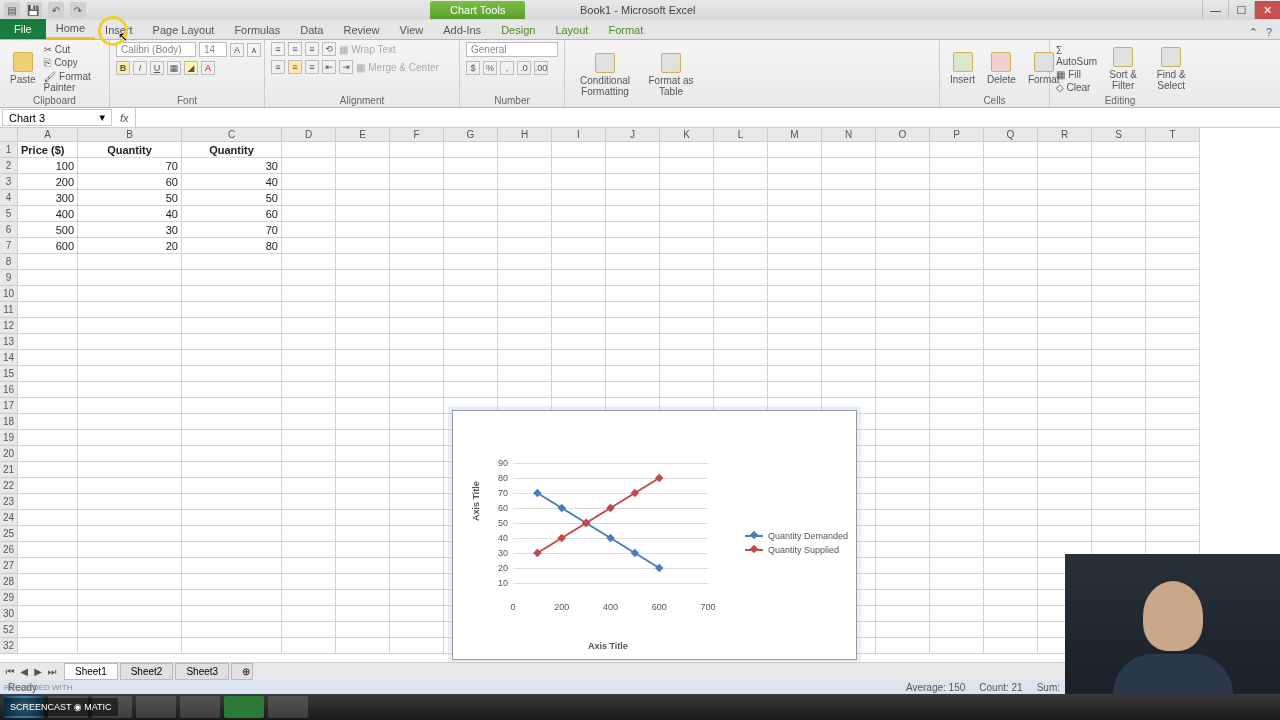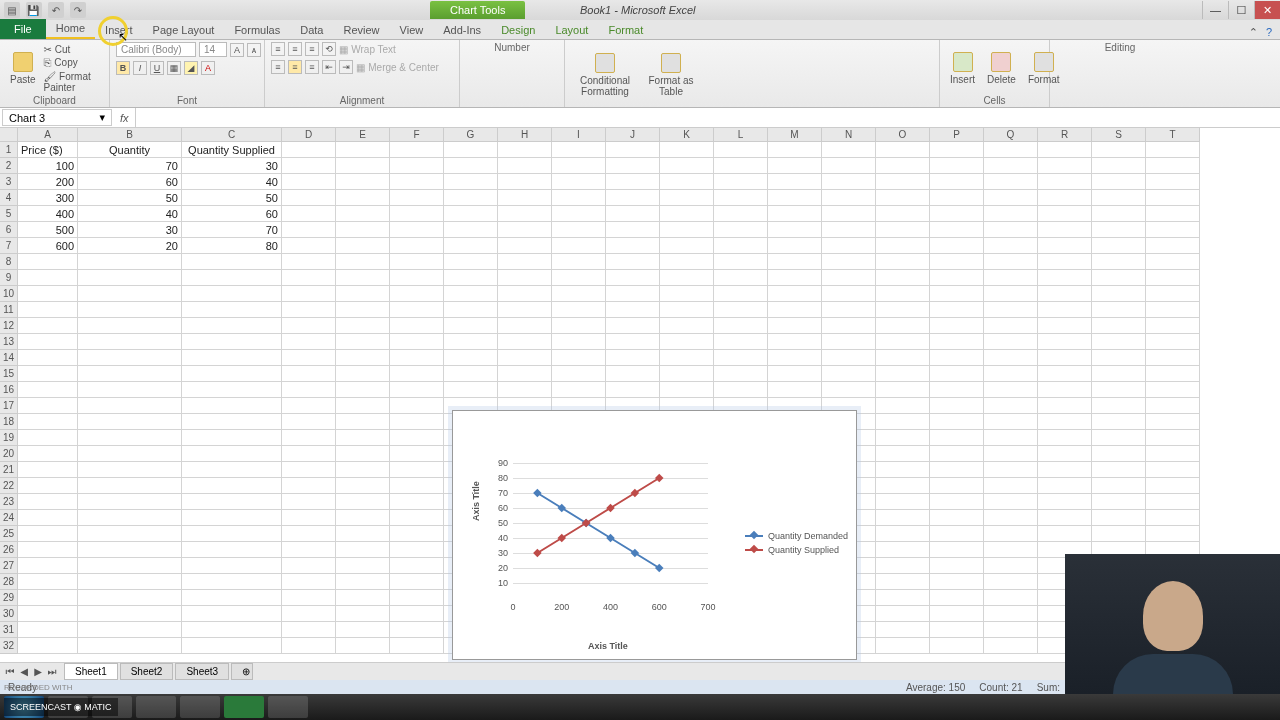--- a/index.html
+++ b/index.html
@@ -3,21 +3,21 @@
 <meta charset="utf-8">
 <style>
 * { margin: 0; padding: 0; box-sizing: border-box; font-family: "Segoe UI", Tahoma, sans-serif; }
 body { width: 1280px; height: 720px; background: #fff; overflow: hidden; position: relative; }
 
 
 .titlebar { height: 20px; background: linear-gradient(#e8e8e8,#d8d8d8); display: flex; align-items: center; font-size: 11px; position: relative; }
 .qat { display: flex; gap: 6px; padding-left: 4px; align-items: center; }
 .qat .ico { width: 16px; height: 16px; background: #d0d0d0; border-radius: 2px; display: flex; align-items: center; justify-content: center; font-size: 10px; color: #555; }
 .chart-tools { position: absolute; left: 430px; height: 18px; background: linear-gradient(#7ac142,#5a9e2f); color: #fff; padding: 0 20px; font-size: 11px; display: flex; align-items: center; border-radius: 2px 2px 0 0; }
-.book-title { position: absolute; left: 580px; font-size: 11px; color: #444; font-style: italic; }
+.book-title { position: absolute; left: 580px; font-size: 11px; color: #444; }
 .winbtns { position: absolute; right: 0; display: flex; }
 .winbtns div { width: 26px; height: 18px; display: flex; align-items: center; justify-content: center; font-size: 11px; color: #333; border-left: 1px solid #bbb; }
 .winbtns .close { background: #c75050; color: #fff; }
 
 
 .tabs { height: 20px; display: flex; align-items: flex-end; font-size: 11px; padding-left: 0; border-bottom: 1px solid #b6b6b6; background: #e6e6e6; position: relative; }
 .tabs .tab { padding: 3px 10px; color: #555; cursor: default; }
 .tabs .tab.file { background: #1a7b3e; color: #fff; padding: 4px 14px; }
 .tabs .tab.active { border-bottom: 2px solid #f0c020; }
 .tabs .help { position: absolute; right: 8px; display: flex; gap: 8px; color: #555; }
@@ -50,21 +50,21 @@
 
 .sheet { position: absolute; top: 128px; left: 0; right: 0; bottom: 58px; overflow: hidden; }
 .rowhead-col { position: absolute; left: 0; top: 14px; width: 18px; }
 .rowhead { height: 16px; background: #e8e8e8; border-bottom: 1px solid #ccc; border-right: 1px solid #ccc; font-size: 10px; text-align: center; color: #555; line-height: 16px; }
 .colheads { position: absolute; left: 18px; top: 0; height: 14px; display: flex; }
 .colhead { height: 14px; background: #e8e8e8; border-right: 1px solid #ccc; border-bottom: 1px solid #ccc; font-size: 10px; text-align: center; color: #555; line-height: 14px; }
 .corner { position: absolute; left: 0; top: 0; width: 18px; height: 14px; background: #e8e8e8; border-right: 1px solid #ccc; border-bottom: 1px solid #ccc; }
 .cells { position: absolute; left: 18px; top: 14px; }
 .row { display: flex; height: 16px; }
 .cell { border-right: 1px solid #d4d4d4; border-bottom: 1px solid #d4d4d4; font-size: 11px; padding: 0 3px; line-height: 16px; text-align: right; overflow: hidden; color: #222; }
-.cell.header { font-weight: normal; text-align: center; }
+.cell.header { font-weight: bold; text-align: center; }
 
 
 .chart-obj { position: absolute; left: 452px; top: 282px; width: 405px; height: 250px; background: #fff; border: 1px solid #999; box-shadow: 0 0 0 4px rgba(180,200,230,.3); }
 .chart-title-box { margin: 6px auto 4px auto; width: 310px; text-align: center; font-size: 14px; color: #4a6a8a; border: 1px dashed #bbb; padding: 2px 4px; position: relative; }
 .chart-title-box .handle { position: absolute; width: 6px; height: 6px; background: #fff; border: 1px solid #888; }
 .handle.tl { left: -4px; top: -4px; } .handle.tr { right: -4px; top: -4px; }
 .handle.bl { left: -4px; bottom: -4px; } .handle.br { right: -4px; bottom: -4px; }
 .plot { position: absolute; left: 60px; top: 52px; width: 195px; height: 135px; }
 .grid-line { position: absolute; left: 0; right: 0; border-top: 1px solid #ddd; }
 .ytick { position: absolute; right: 200px; width: 20px; text-align: right; font-size: 9px; color: #555; transform: translateY(-50%); }
@@ -193,20 +193,30 @@
         <div class="sq" style="background:#ffe9a8">≡</div>
         <div class="sq">≡</div>
         <div class="sq">⇤</div>
         <div class="sq">⇥</div>
         <div style="color:#aaa">▦ <span>Merge &amp; Center</span></div>
       </div>
     </div>
     <div class="group-label">Alignment</div>
   </div>
   <div class="group" style="width:105px">
+    <div class="group-body" style="flex-direction:column;align-items:flex-start;gap:4px">
+      <div class="fontbox" style="width:92px">General</div>
+      <div class="mini-row">
+        <div class="sq">$</div>
+        <div class="sq">%</div>
+        <div class="sq">,</div>
+        <div class="sq">.0</div>
+        <div class="sq">.00</div>
+      </div>
+    </div>
     <div class="group-label">Number</div>
   </div>
   <div class="group" style="width:375px">
     <div class="group-body">
       <div class="btn-lg">
           <div class="ic" style="background:#e0e0e0"></div>
           <span style="width:60px;text-align:center">Conditional Formatting</span>
         </div>
       <div class="btn-lg">
           <div class="ic" style="background:#e0e0e0"></div>
@@ -225,20 +235,35 @@
           <span>Delete</span>
         </div>
       <div class="btn-lg">
           <div class="ic" style="background:#e0e0e0"></div>
           <span>Format</span>
         </div>
     </div>
     <div class="group-label">Cells</div>
   </div>
   <div class="group" style="width:140px;border-right:none">
+    <div class="group-body">
+      <div class="mini-col">
+        <div>Σ <span>AutoSum</span></div>
+        <div>▦ <span>Fill</span></div>
+        <div>◇ <span>Clear</span></div>
+      </div>
+      <div class="btn-lg">
+          <div class="ic" style="background:#e0e0e0"></div>
+          <span style="width:36px;text-align:center">Sort &amp; Filter</span>
+        </div>
+      <div class="btn-lg">
+          <div class="ic" style="background:#e0e0e0"></div>
+          <span style="width:36px;text-align:center">Find &amp; Select</span>
+        </div>
+    </div>
     <div class="group-label">Editing</div>
   </div>
 </div>
 
 <div class="fbar">
   <div class="namebox">
       <span>Chart 3</span>
       <span>▾</span>
     </div>
   <span class="fx">fx</span>
@@ -293,21 +318,21 @@
       <div class="rowhead">21</div>
       <div class="rowhead">22</div>
       <div class="rowhead">23</div>
       <div class="rowhead">24</div>
       <div class="rowhead">25</div>
       <div class="rowhead">26</div>
       <div class="rowhead">27</div>
       <div class="rowhead">28</div>
       <div class="rowhead">29</div>
       <div class="rowhead">30</div>
-      <div class="rowhead">31</div>
+      <div class="rowhead">52</div>
       <div class="rowhead">32</div>
     </div>
   <div class="cells" id="cells">
       <div class="row">
         <div class="cell header" style="width: 60px; text-align: left;">Price ($)</div>
         <div class="cell header" style="width: 104px; text-align: center;">Quantity Demanded</div>
         <div class="cell header" style="width: 100px; text-align: center;">Quantity Supplied</div>
         <div class="cell" style="width: 54px;"></div>
         <div class="cell" style="width: 54px;"></div>
         <div class="cell" style="width: 54px;"></div>

